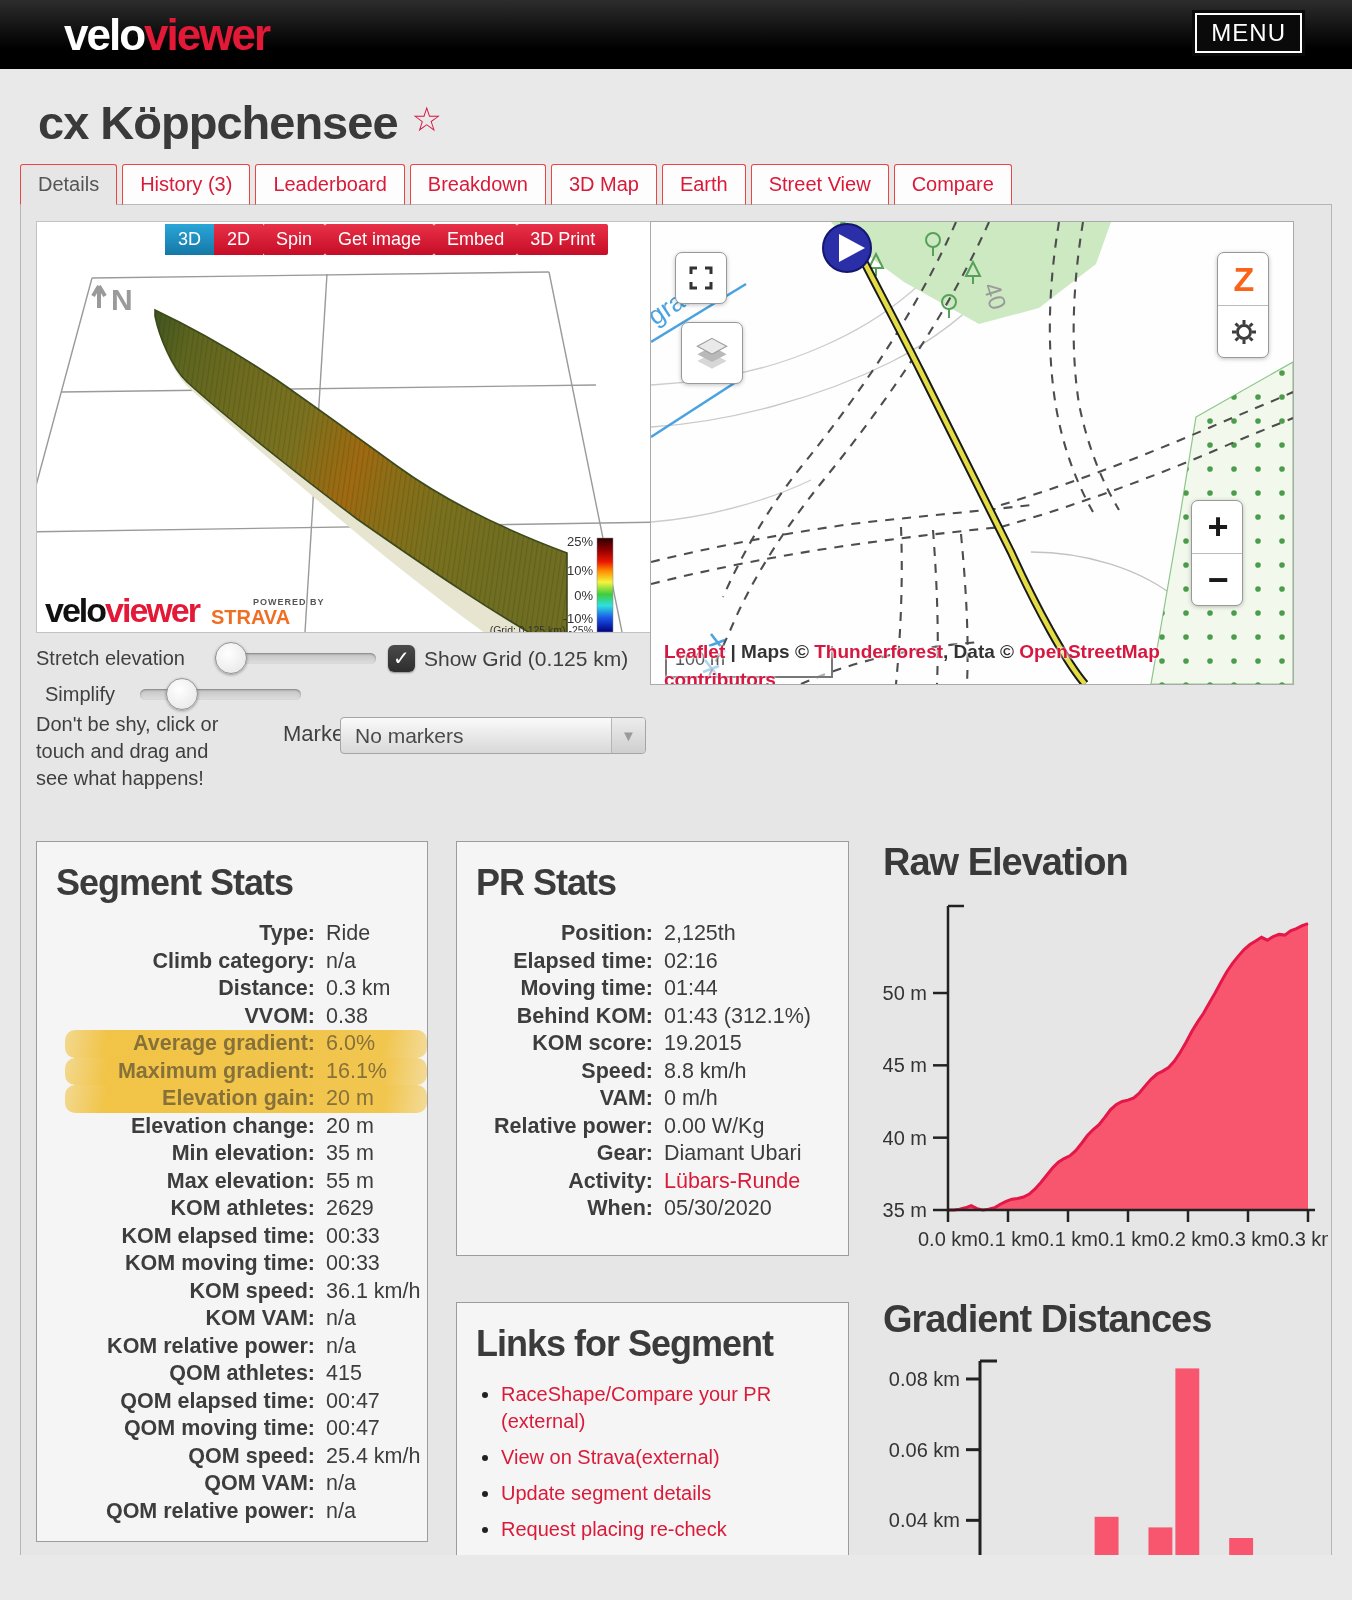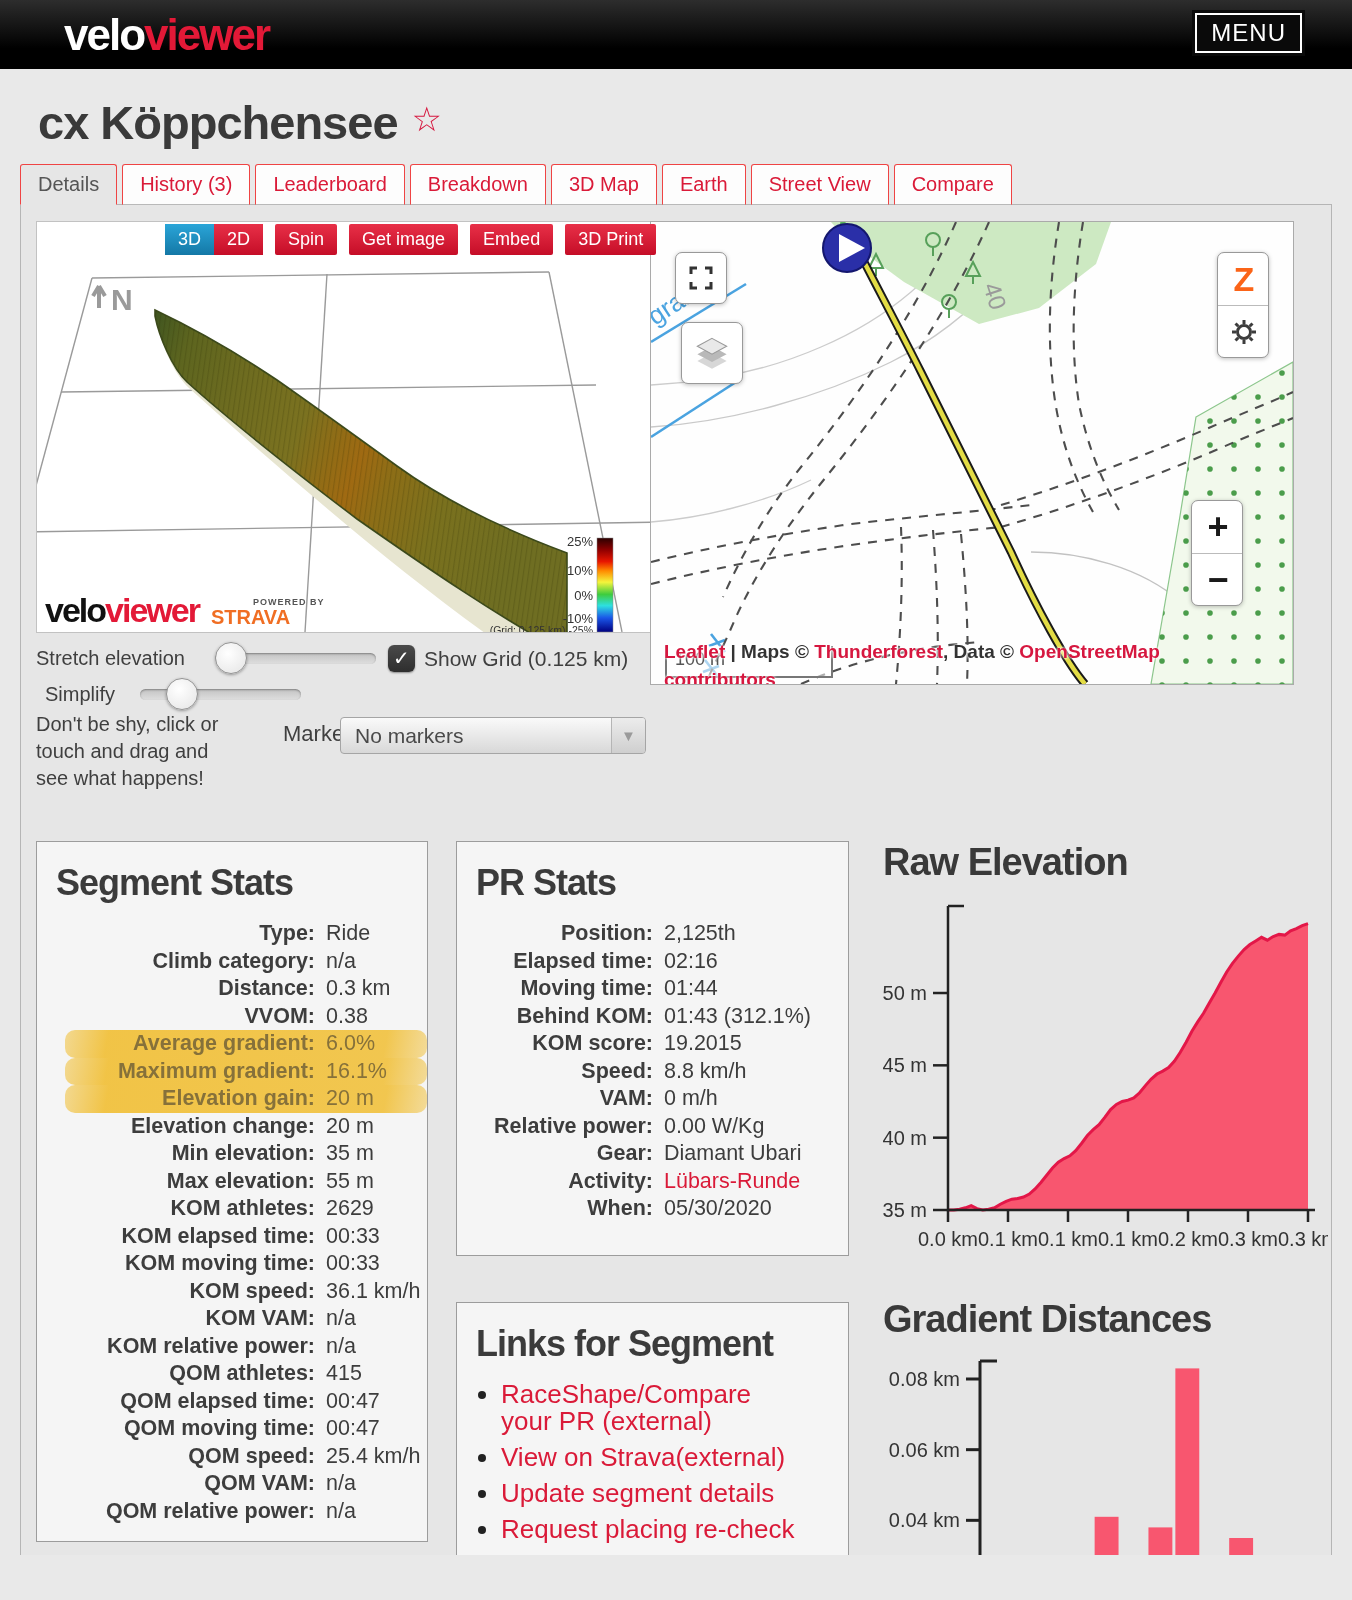--- a/index.html
+++ b/index.html
@@ -28,21 +28,21 @@
   .content-box { margin:0 20px; margin-top:-1px; background:#e6e6e6; border:1px solid #b5b5b5;
     border-bottom:none; padding:16px 15px 0 15px; height:1351px; overflow:hidden; }
   .viewer-row { display:flex; align-items:flex-start; }
   
   .panel3d-col { width:604px; }
   .panel3d { position:relative; width:632px; height:412px; background:#fff; border:1px solid #c2c2c2; }
   .vbtns { position:absolute; top:2px; left:128px; display:flex; z-index:3; }
   .vbtn { border:none; color:#fff; font-size:18px; padding:5px 13px; cursor:pointer;
     background:linear-gradient(#e83048,#c50d27); font-family:inherit; }
   .vbtn.blue { background:linear-gradient(#2aa5d8,#1478a6); }
-  .vbtn.gap { margin-left:12px; border-radius:2px; }
+  .vbtn.gap { border-radius:2px; }
   .logo3d { position:absolute; left:8px; bottom:2px; display:flex; align-items:flex-end; }
   .logo3d .mini { font-size:34px; font-weight:800; letter-spacing:-2px; }
   .logo3d .mini .lv{ color:#111; } .logo3d .mini .lw{ color:#e31937; }
   .powered { margin-left:12px; line-height:1; padding-bottom:3px; }
   .powered .pb { font-size:9px; color:#555; font-weight:700; letter-spacing:1px;padding-left:42px; }
   .powered .st { font-size:20px; font-weight:800; color:#f06e23; letter-spacing:0; }
   
   .controls { position:relative; height:170px; margin-top:6px; font-size:20px; color:#3f3f3f; }
   .ctl-label { position:absolute; }
   .slider { position:absolute; height:11px; border-radius:6px; background:linear-gradient(#c3c3c3,#dedede);
@@ -87,21 +87,21 @@
   .mid-col { margin-left:28px; }
   .links-panel { width:393px; margin-top:46px; padding-bottom:24px; }
   .srow { display:flex; font-size:21.5px; line-height:27.5px; padding:0 10px 0 6px;margin-left:28px; }
   .slabel { flex:0 0 244px; text-align:right; font-weight:700; }
   .svalue { margin-left:11px; white-space:nowrap; }
   .pr-panel .slabel { flex-basis:162px; }
   .srow.hl { background:linear-gradient(100deg, rgba(241,193,61,.55), rgba(241,193,61,.95) 12%, rgba(241,193,61,.9) 88%, rgba(241,193,61,.5));
     border-radius:10px; color:#86713a; }
   .srow.link .svalue { color:#da1a38; cursor:pointer; }
   .links-list { list-style:disc; margin:6px 0 0 44px; }
-  .link-item { color:#da1a38; font-size:26px; line-height:27px; margin-bottom:9px; max-width:300px; cursor:pointer; }
+  .link-item { color:#da1a38; font-size:20px; line-height:27px; margin-bottom:9px; max-width:300px; cursor:pointer; }
   .link-item::marker { color:#222; }
   
   .charts-col { margin-left:34px; width:445px; }
   .chart-title { font-size:38px; font-weight:700; color:#393939; letter-spacing:-1px; }
   #elev-svg { margin-top:16px; }
   .gd-title { margin-top:22px; }
   #grad-svg { margin-top:8px; }
   svg text { font-family:"Liberation Sans", sans-serif; }
 </style>
 </head>

